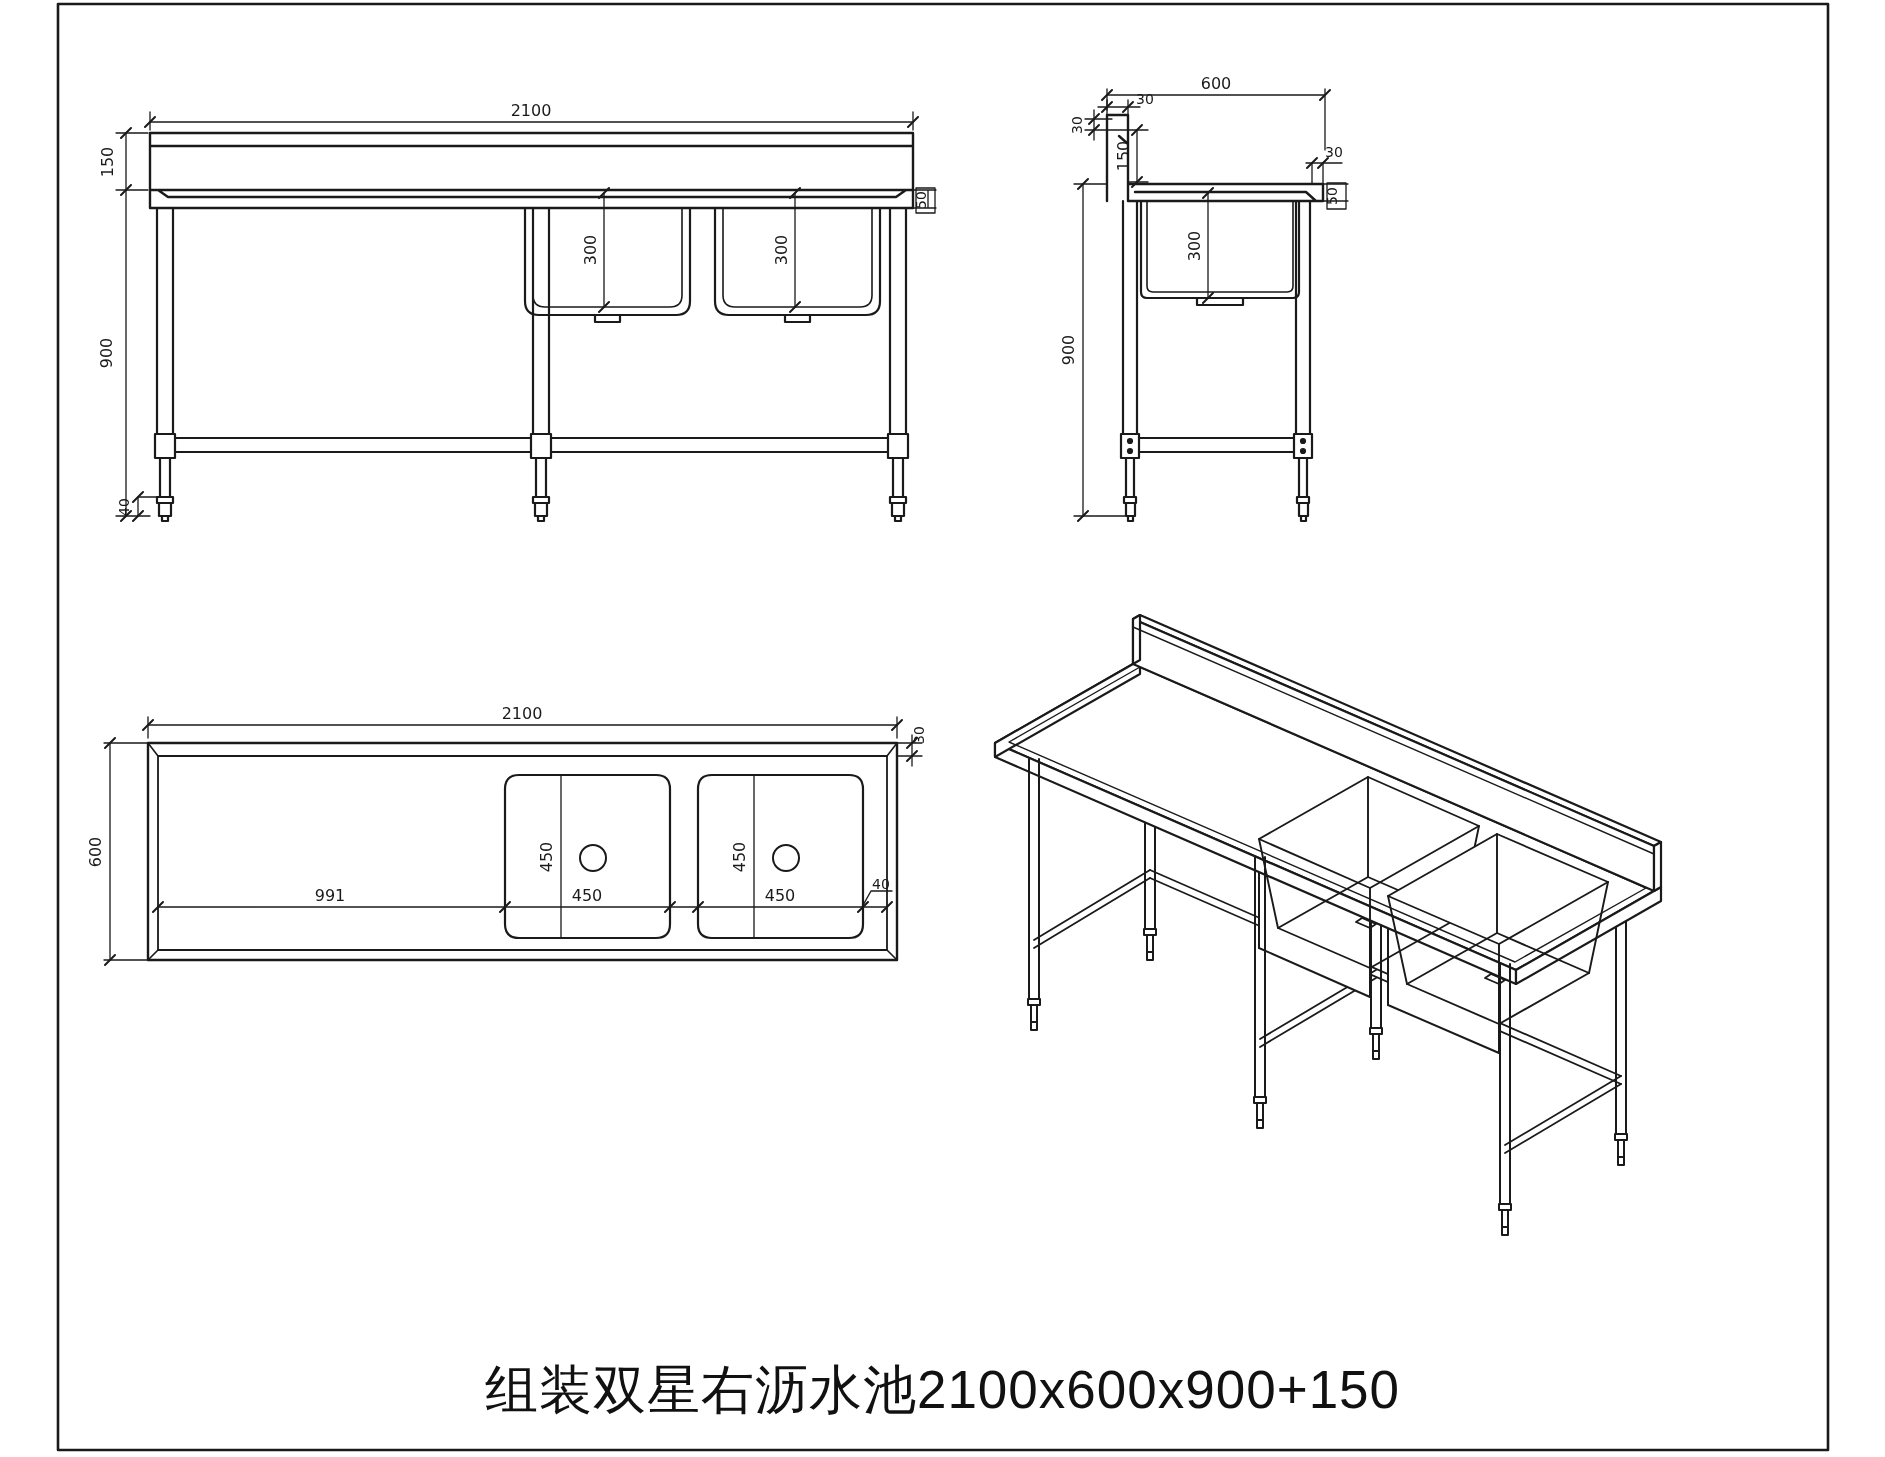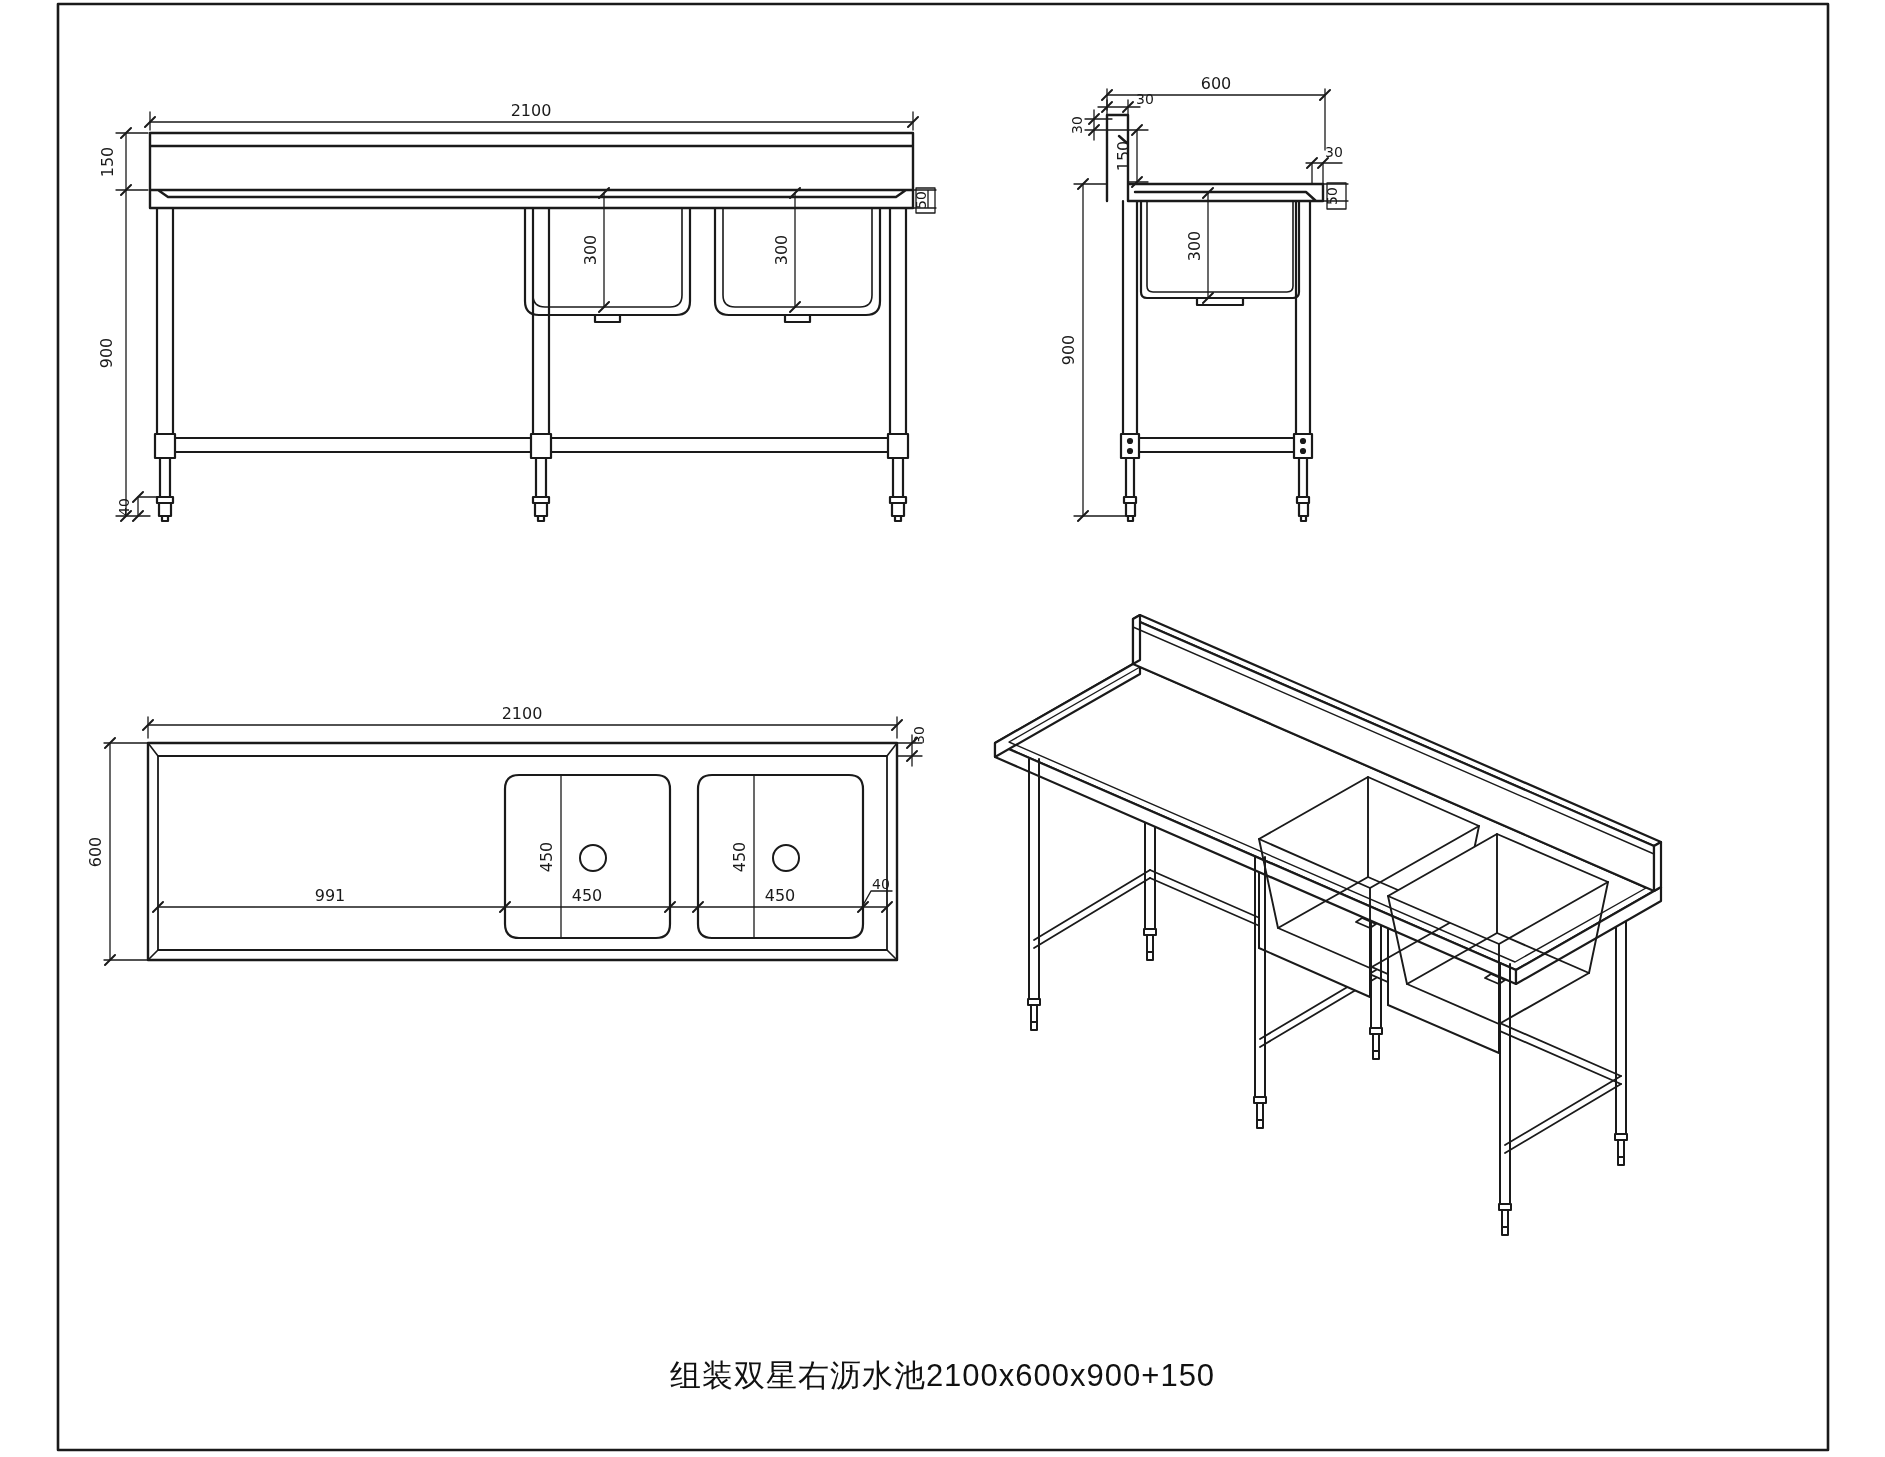--- a/index.html
+++ b/index.html
@@ -17,21 +17,21 @@
   }
   .dim-text-small{
     font-family:"DejaVu Sans","Liberation Sans",sans-serif;
     font-size:14px;fill:#1a1a1a;
   }
   .title-text{
     position:absolute;
     left:0;top:1355px;width:1885px;
     text-align:center;
     font-family:"Liberation Sans","DejaVu Sans",sans-serif;
-    font-size:31px;
+    font-size:53px;
     color:#111;
     letter-spacing:1px;
   }
 </style>
 </head>
 <body>
 
 <div class="sheet">
 <svg width="1885" height="1457" viewBox="0 0 1885 1457" stroke="#1a1a1a" fill="none" stroke-linecap="round" stroke-linejoin="round">
 

